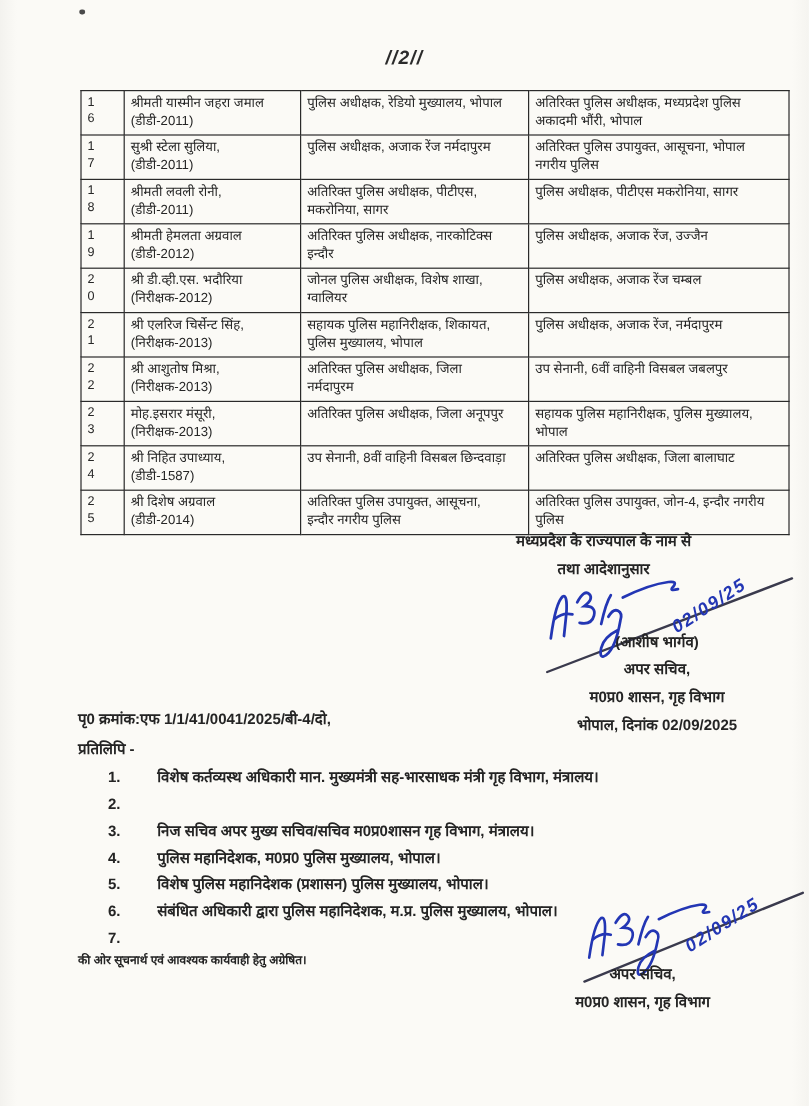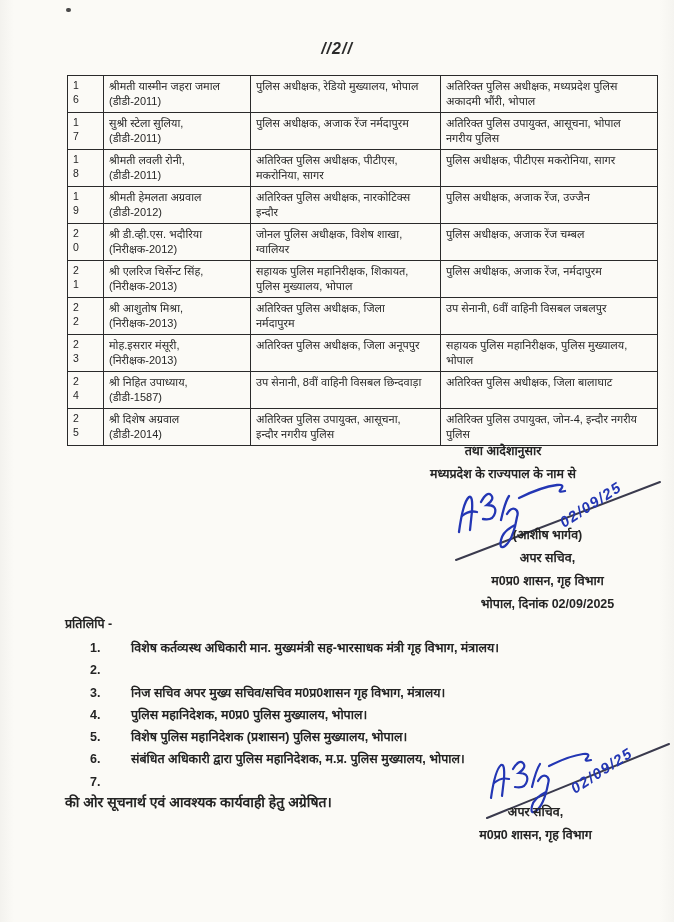--- a/index.html
+++ b/index.html
@@ -28,21 +28,21 @@
   td.sn{text-align:left;letter-spacing:3px;padding-left:6px;font-size:10.5px;}
   .right-col{position:absolute;text-align:center;line-height:23px;font-size:12.5px;font-weight:600;color:#242424;}
   .by-order{left:372px;top:440px;width:262px;}
   .signer1{left:425px;top:524px;width:245px;text-align:center;}
   .signer2{left:443px;top:801px;width:185px;}
   .ref-line{position:absolute;left:65px;top:590px;font-size:12.5px;font-weight:600;color:#242424;}
   .copy-label{position:absolute;left:65px;top:615px;font-size:12.5px;font-weight:600;color:#242424;}
   .copy-list{position:absolute;left:90px;top:637px;width:540px;font-size:12.5px;font-weight:600;color:#242424;}
   .copy-item{display:flex;line-height:22.3px;}
   .copy-item .num{width:41px;flex:0 0 41px;}
-  .closing{position:absolute;left:65px;top:792px;font-size:14px;font-weight:600;color:#242424;}
+  .closing{position:absolute;left:65px;top:792px;font-size:10px;font-weight:600;color:#242424;}
   svg.sig{position:absolute;overflow:visible;}
   .sig1{left:452px;top:466px;}
   .sig2{left:485px;top:736px;}
   .sig-date{font-size:15px;font-style:italic;letter-spacing:1.5px;font-weight:600;}
 </style>
 </head>
 <body>
 
 <div class="page">
 
@@ -115,22 +115,22 @@
       <tr>
         <td class="sn">25</td>
         <td>श्री दिशेष अग्रवाल (डीडी-2014)</td>
         <td>अतिरिक्त पुलिस उपायुक्त, आसूचना, इन्दौर नगरीय पुलिस</td>
         <td>अतिरिक्त पुलिस उपायुक्त, जोन-4, इन्दौर नगरीय पुलिस</td>
       </tr>
     </tbody>
   </table>
 
   <div class="right-col by-order">
+    <div>मध्यप्रदेश के राज्यपाल के नाम से</div>
     <div>तथा आदेशानुसार</div>
-    <div>मध्यप्रदेश के राज्यपाल के नाम से</div>
   </div>
 
   <svg class="sig sig1" width="218" height="104" viewBox="0 0 218 104">
     <path d="M4,94 L208,16" stroke="#3a3a4d" stroke-width="2" fill="none" stroke-linecap="round"></path>
     <g stroke="#2336b4" stroke-width="2.3" fill="none" stroke-linecap="round">
       <path d="M7,66 Q11,36 17,31 Q21,29 20,45 L18,64"></path>
       <path d="M10,50 Q17,44 25,46"></path>
       <path d="M29,36 Q35,25 39,29 Q43,33 35,39 Q45,39 43,47 Q41,55 31,53"></path>
       <path d="M49,54 Q53,36 57,30"></path>
       <path d="M55,48 Q59,41 63,43 Q67,45 65,51 Q61,74 53,80 Q47,84 49,74 Q51,65 63,59"></path>
@@ -141,20 +141,21 @@
     </g>
   </svg>
 
   <div class="right-col signer1">
     <div>(आशीष भार्गव)</div>
     <div>अपर सचिव,</div>
     <div>म0प्र0 शासन, गृह विभाग</div>
     <div>भोपाल, दिनांक 02/09/2025</div>
   </div>
 
+  <div class="ref-line">पृ0 क्रमांक:एफ 1/1/41/0041/2025/बी-4/दो,</div>
   <div class="copy-label">प्रतिलिपि -</div>
 
   <div class="copy-list">
     <div class="copy-item">
       <span class="num">1.</span>
       <span class="txt">विशेष कर्तव्यस्थ अधिकारी मान. मुख्यमंत्री सह-भारसाधक मंत्री गृह विभाग, मंत्रालय।</span>
     </div>
     <div class="copy-item">
       <span class="num">2.</span>
     </div>

